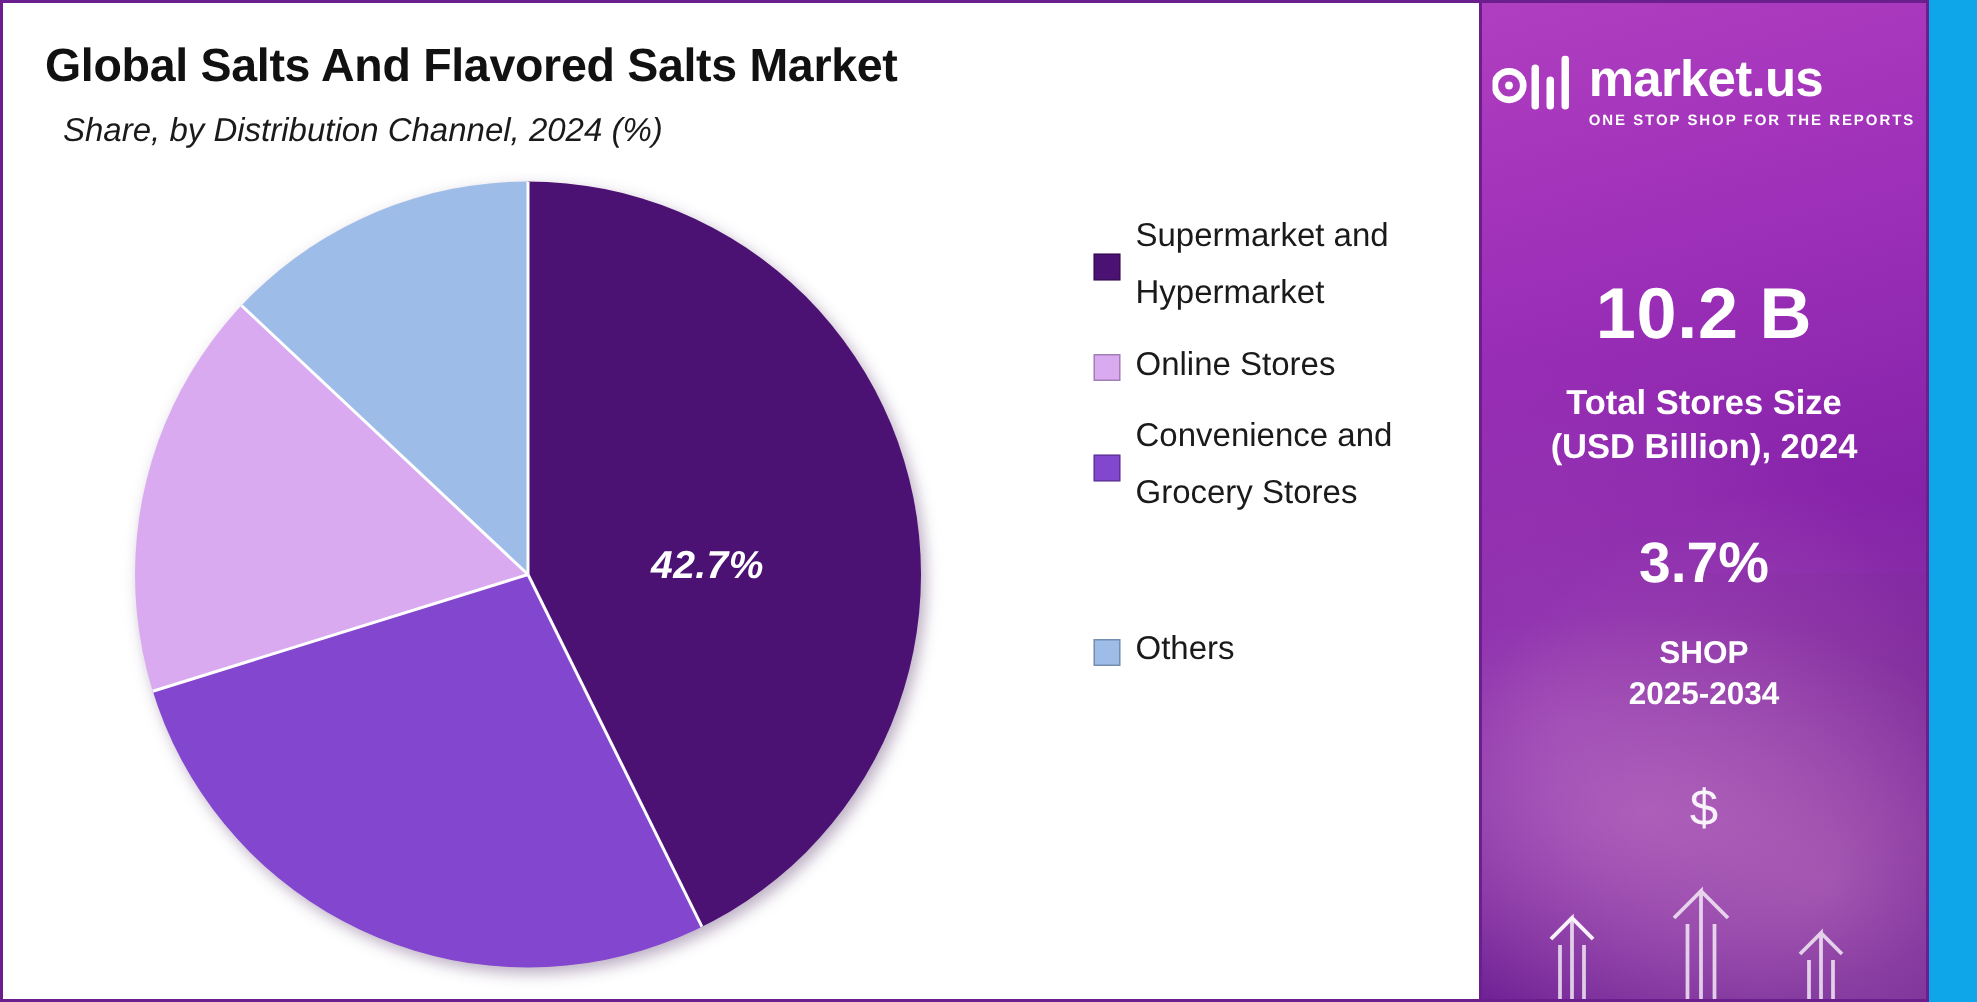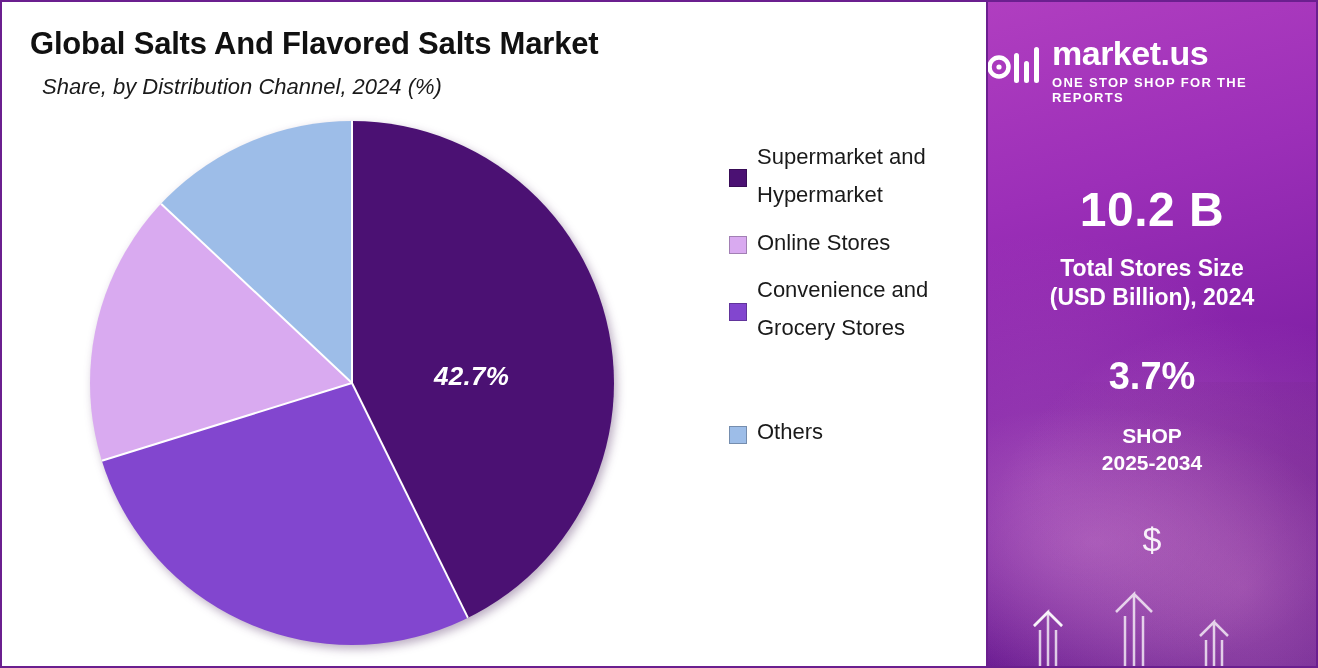--- a/index.html
+++ b/index.html
@@ -82,21 +82,21 @@
   .legend-label {
     font-size: 22px;
     color: #1a1a1a;
     line-height: 1.72;
     max-width: 185px;
   }
   .legend-gap { height: 56px; }
   
   .side-panel {
     position: relative;
-    width: 332px;
+    width: 300px;
     height: 668px;
     border: 2px solid #6b1f8f;
     background:
       radial-gradient(circle at 78% 88%, rgba(236,160,220,0.40) 0%, rgba(236,160,220,0) 42%),
       radial-gradient(circle at 18% 72%, rgba(190,110,200,0.35) 0%, rgba(190,110,200,0) 45%),
       linear-gradient(165deg, #b03ec0 0%, #9c2fb8 28%, #8422a8 55%, #6f1b97 78%, #5d1487 100%);
     overflow: hidden;
   }
   .side-panel::before {
     content: "";
@@ -118,21 +118,21 @@
   .brand-mark { margin-right: 12px; }
   .brand-text { display: flex; flex-direction: column; }
   .brand-name {
     font-size: 34px;
     font-weight: bold;
     color: #ffffff;
     line-height: 1;
     letter-spacing: -0.5px;
   }
   .brand-tag {
-    font-size: 13px;
+    font-size: 10px;
     color: #ffffff;
     letter-spacing: 1.3px;
     margin-top: 5px;
     font-weight: bold;
   }
   .stat-big {
     position: absolute;
     left: 0; right: 0; top: 162px;
     text-align: center;
     font-size: 48px;

